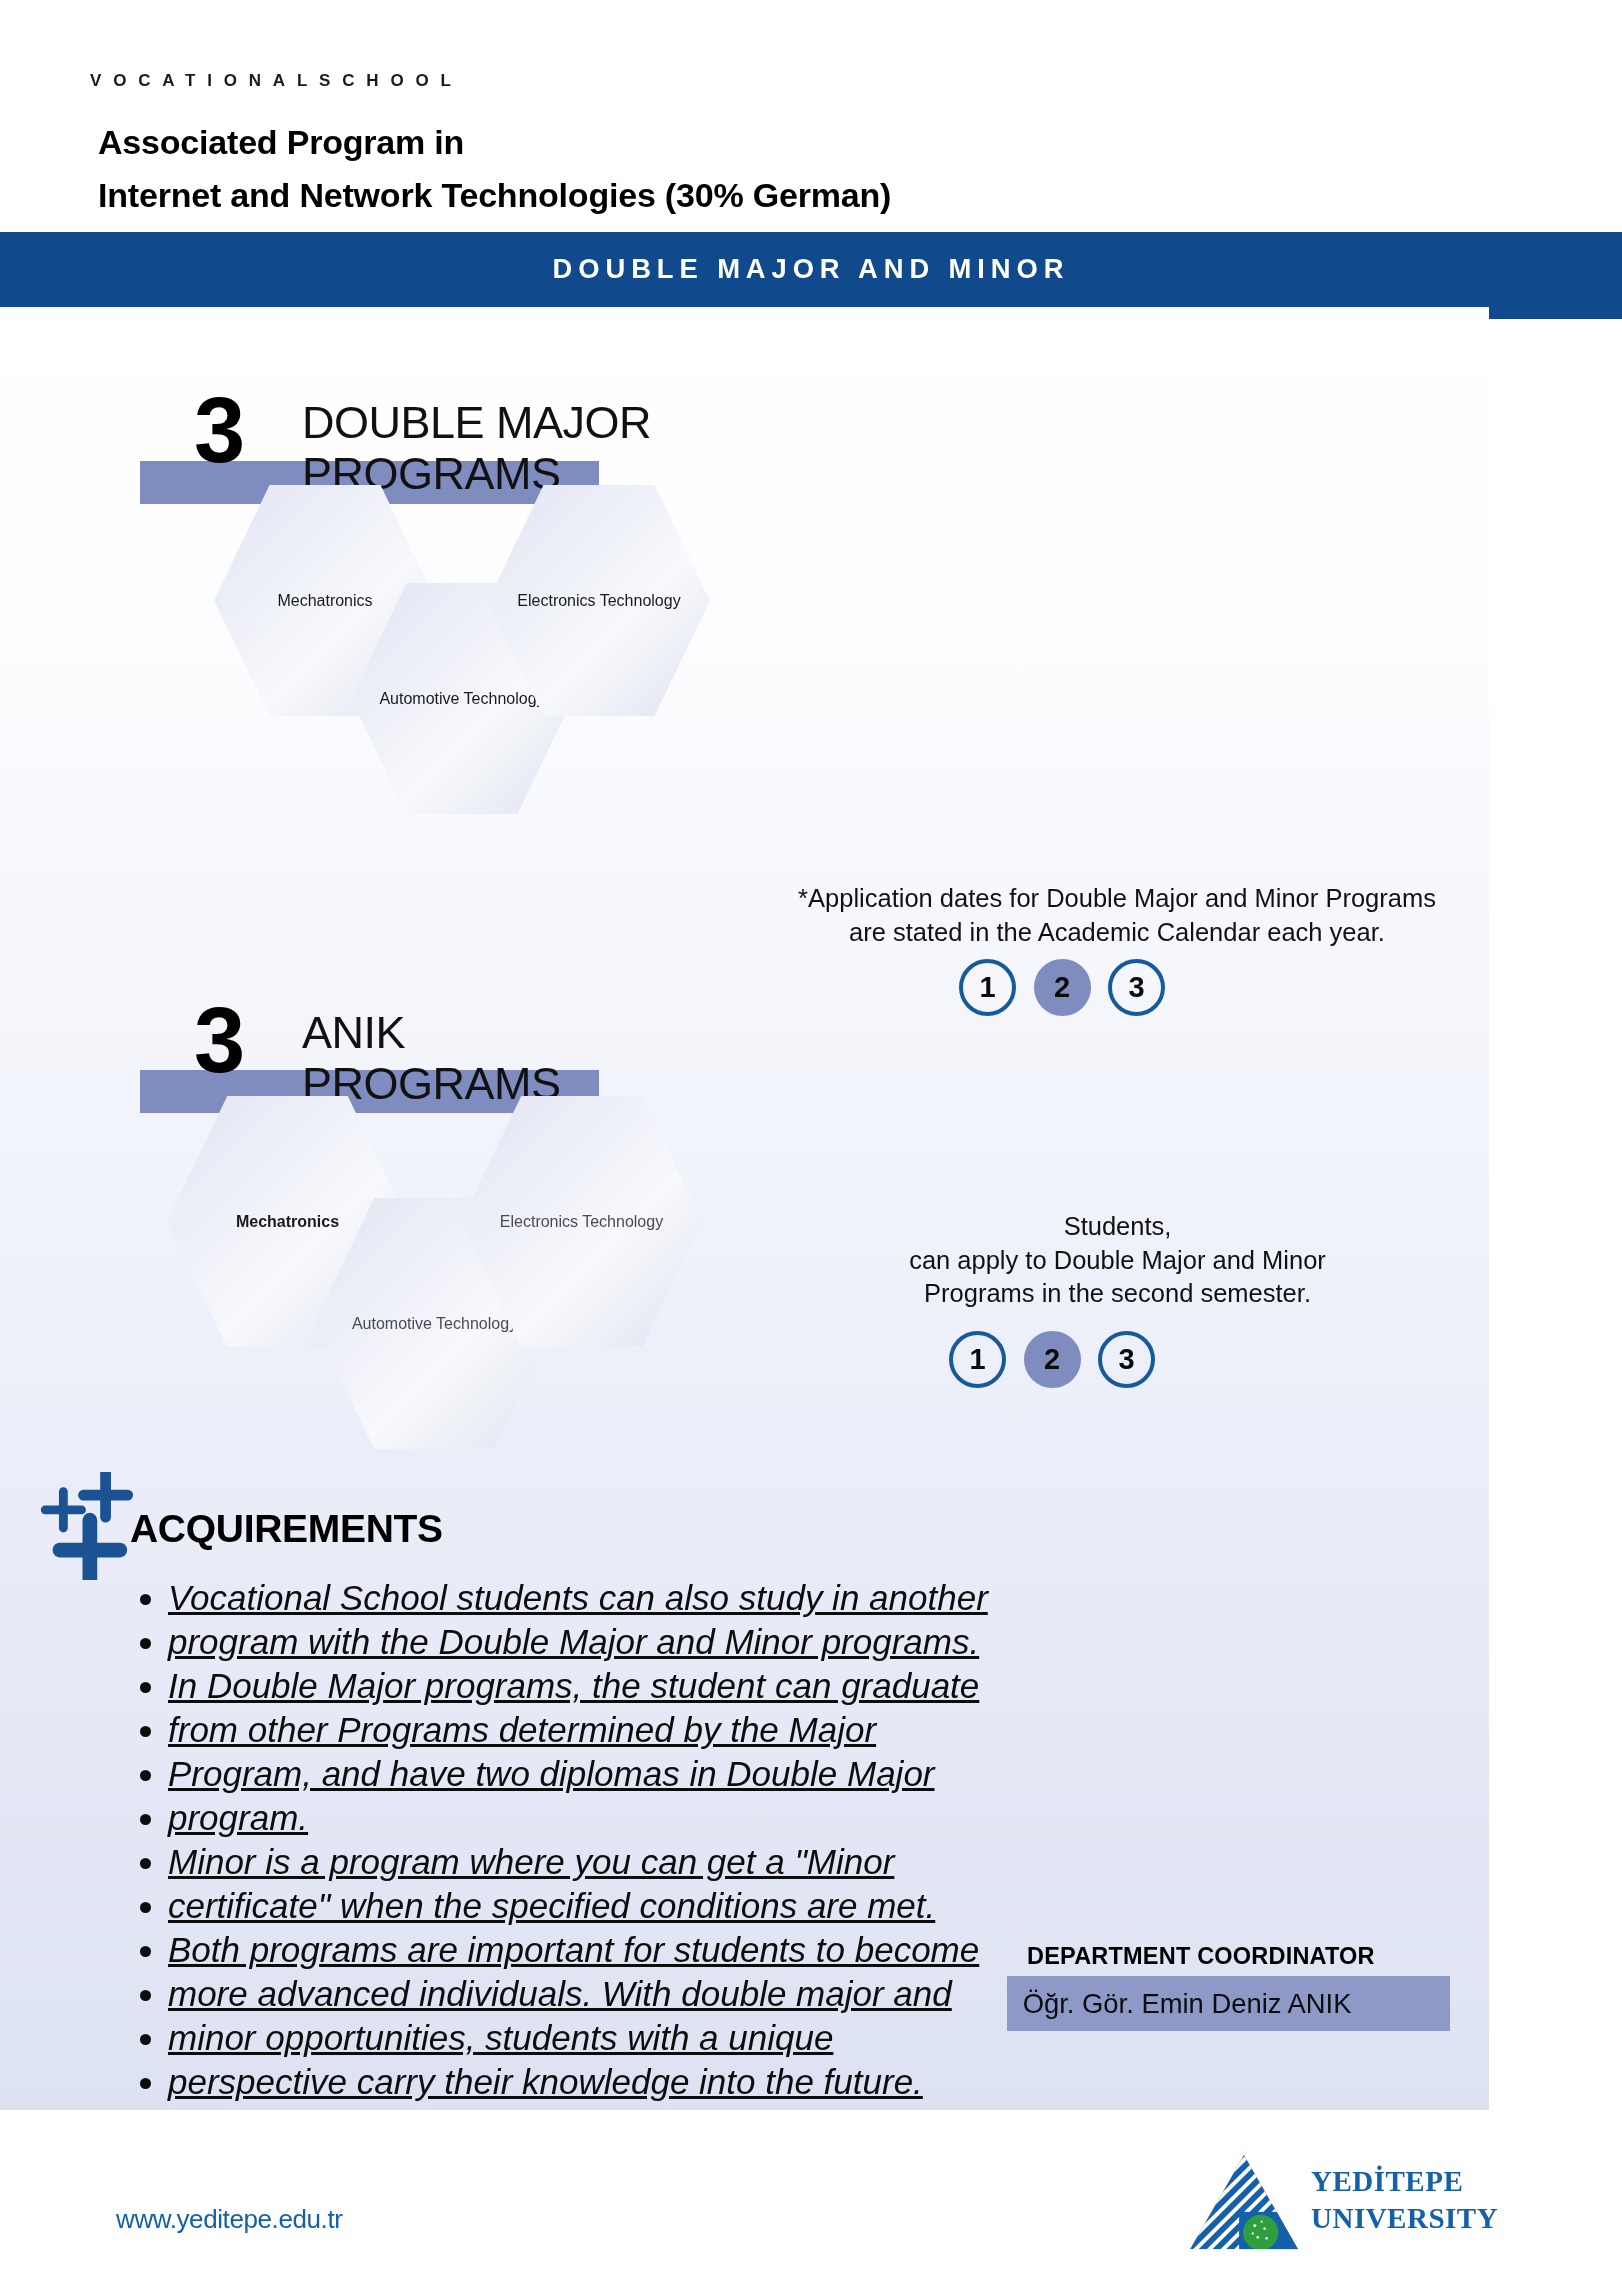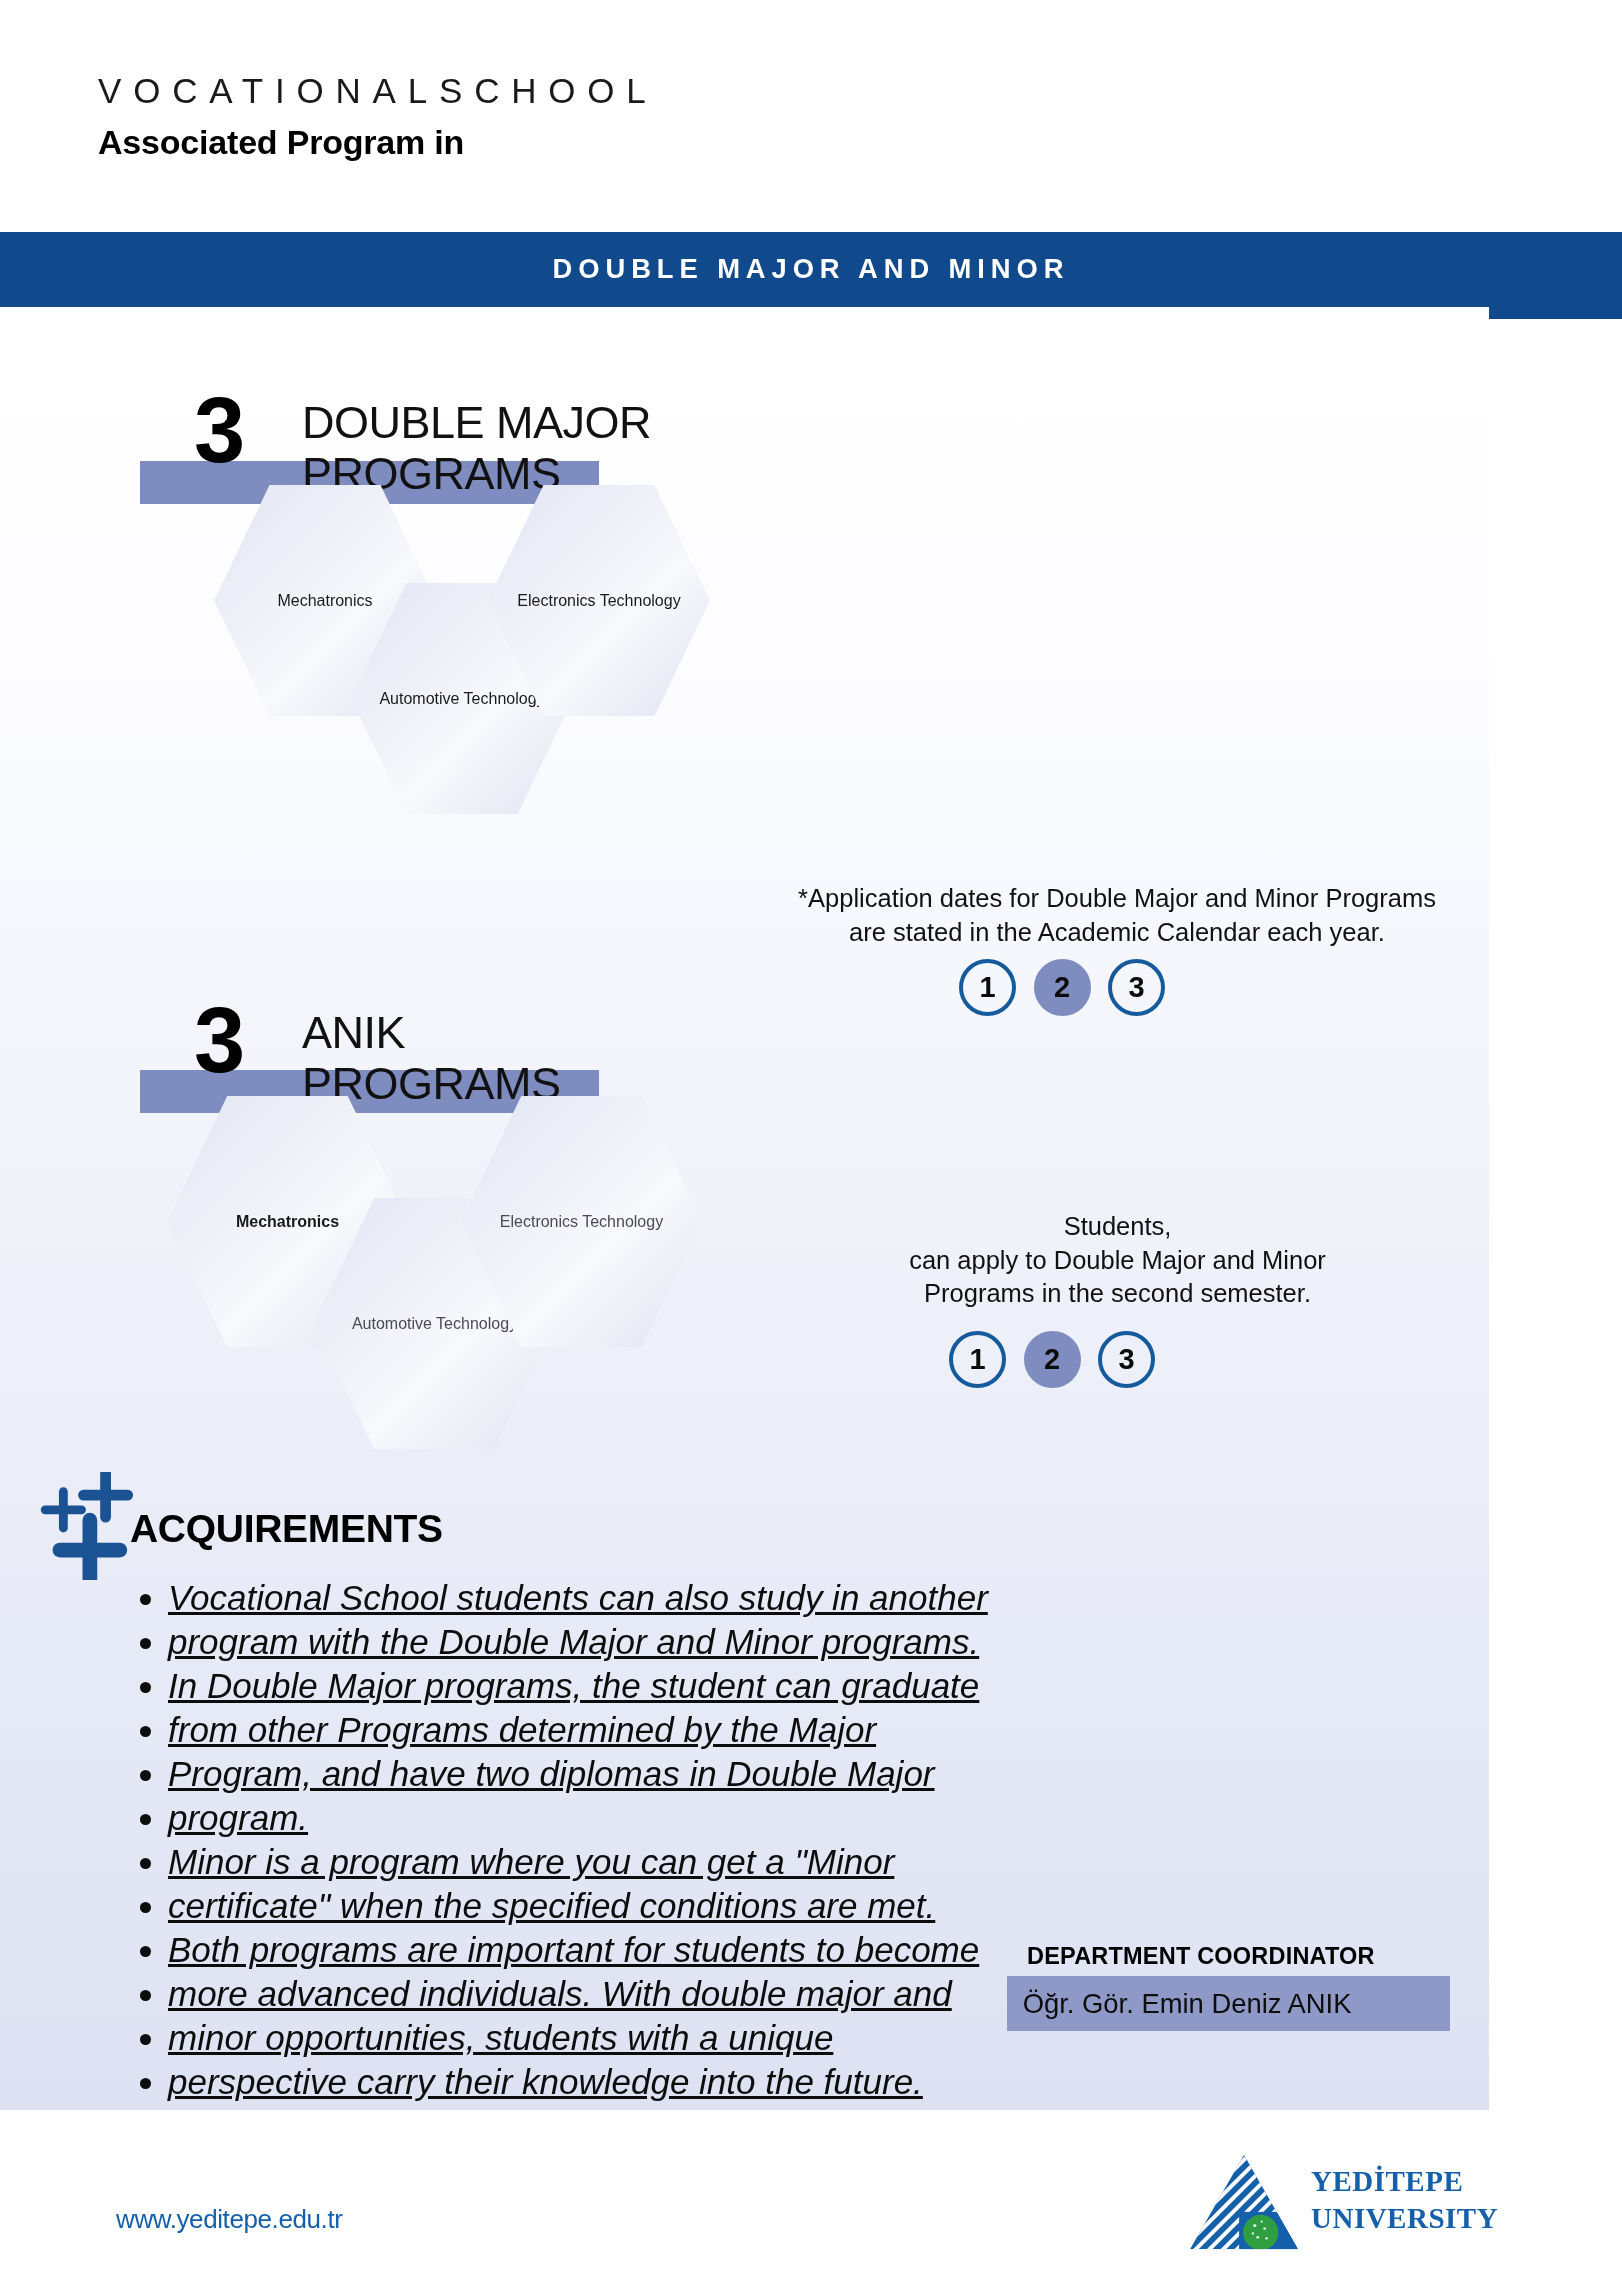--- a/index.html
+++ b/index.html
@@ -17,25 +17,25 @@
 
   
   #header-block {
     position: absolute;
     left: 0; top: 0;
     width: 1622px; height: 232px;
     background: #ffffff;
   }
   #school-eyebrow {
     position: absolute;
-    left: 98px; top: 71px;
-    font-size: 35px;
+    left: 90px; top: 71px;
+    font-size: 17px;
     letter-spacing: 11.8px;
     color: #1a1a1a;
-    font-weight: 400;
+    font-weight: 700;
     white-space: nowrap;
   }
   #degree-line-1 {
     position: absolute;
     left: 98px; top: 123px;
     font-size: 34px;
     font-weight: bold;
     color: #000000;
     white-space: nowrap;
     letter-spacing: -0.2px;
@@ -261,20 +261,21 @@
     line-height: 37px;
     letter-spacing: 0.5px;
   }
 </style>
 </head>
 <body>
 
 <div id="header-block">
   <div id="school-eyebrow">VOCATIONALSCHOOL</div>
   <div id="degree-line-1">Associated Program in</div>
+  <div id="degree-line-2">Internet and Network Technologies (30% German)</div>
 </div>
 
 <div id="banner">
   <div id="banner-title">DOUBLE MAJOR AND MINOR</div>
 </div>
 
 <div id="body-panel"></div>
 
 <div class="head-bar" id="dm-head-bar"></div>
 <div class="head-num" id="dm-head-num">3</div>

